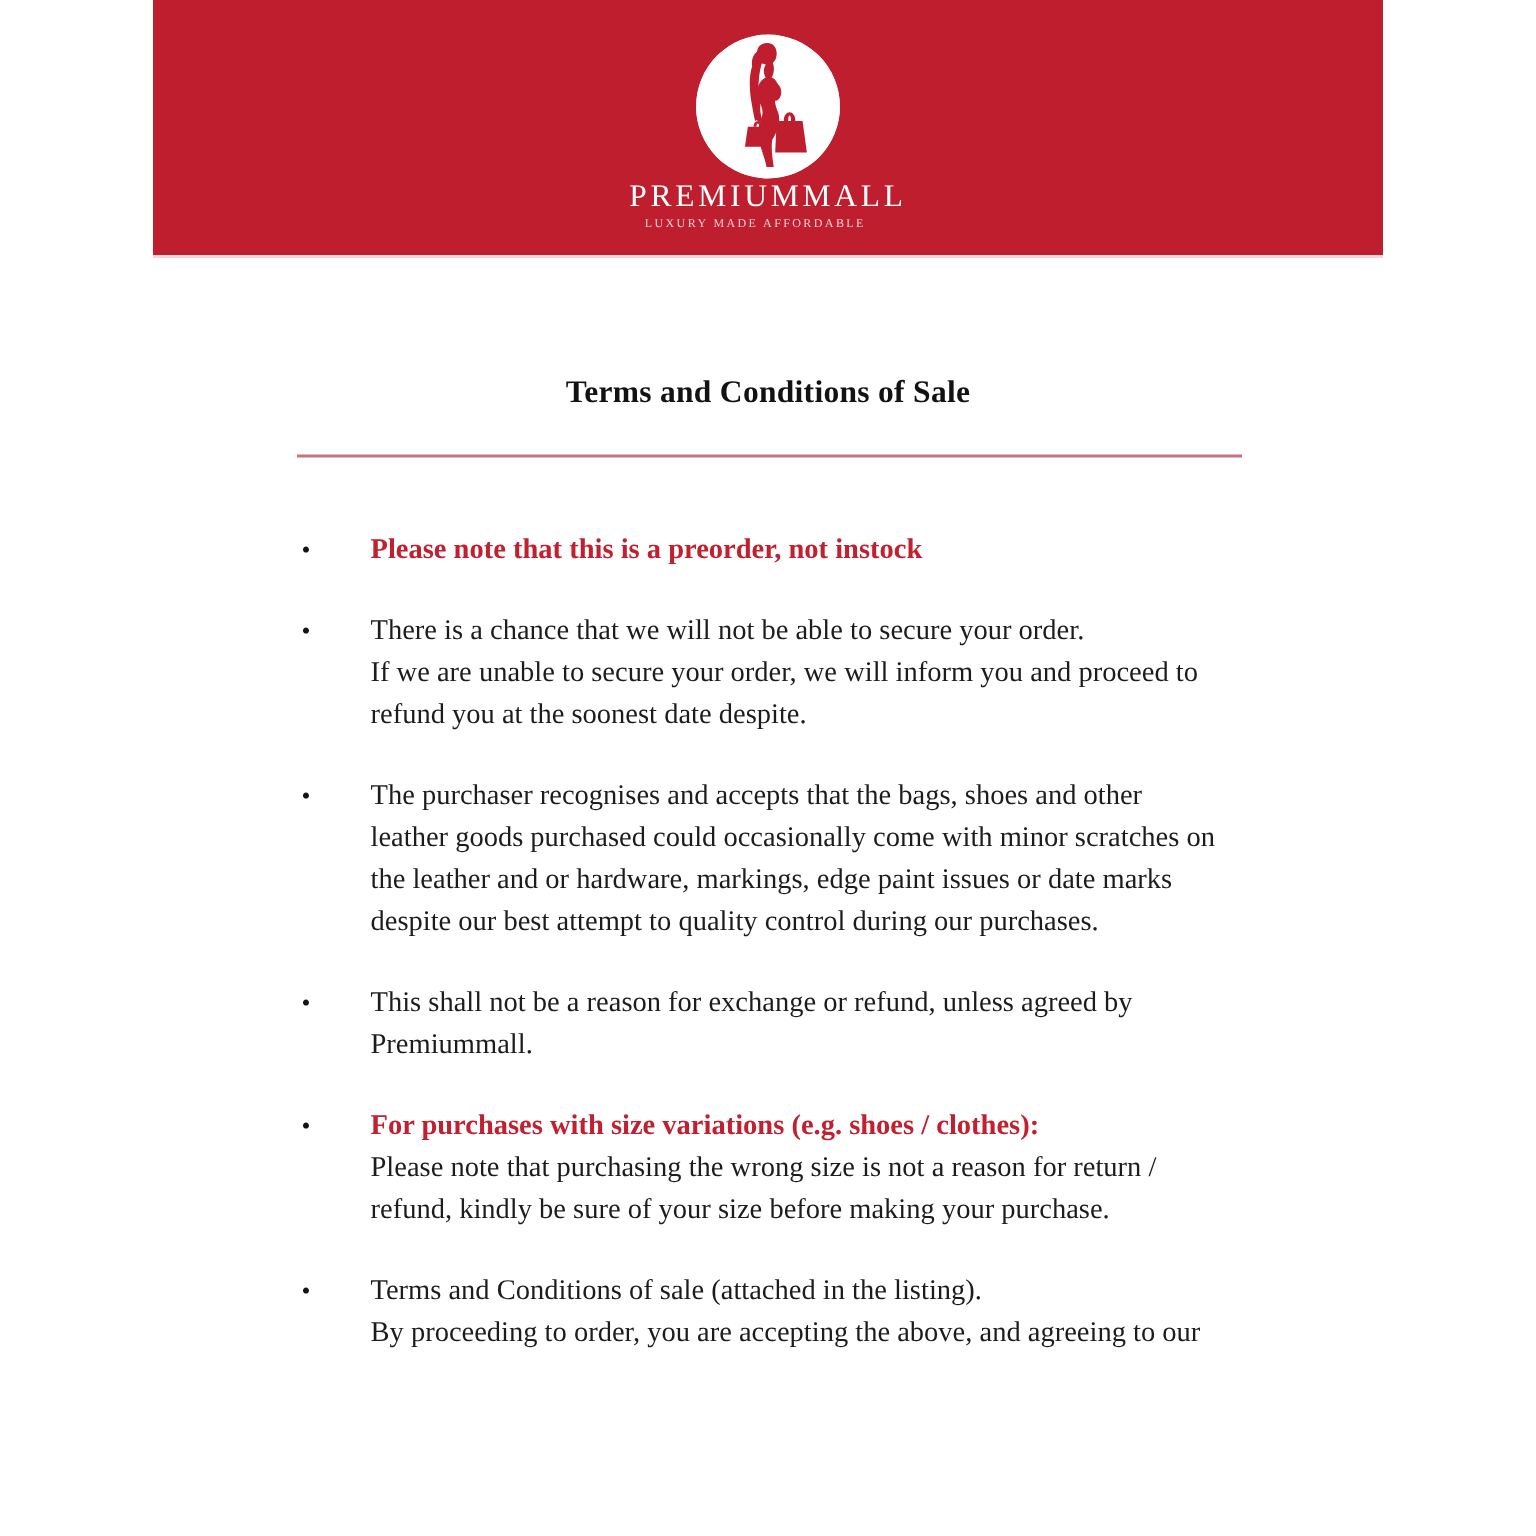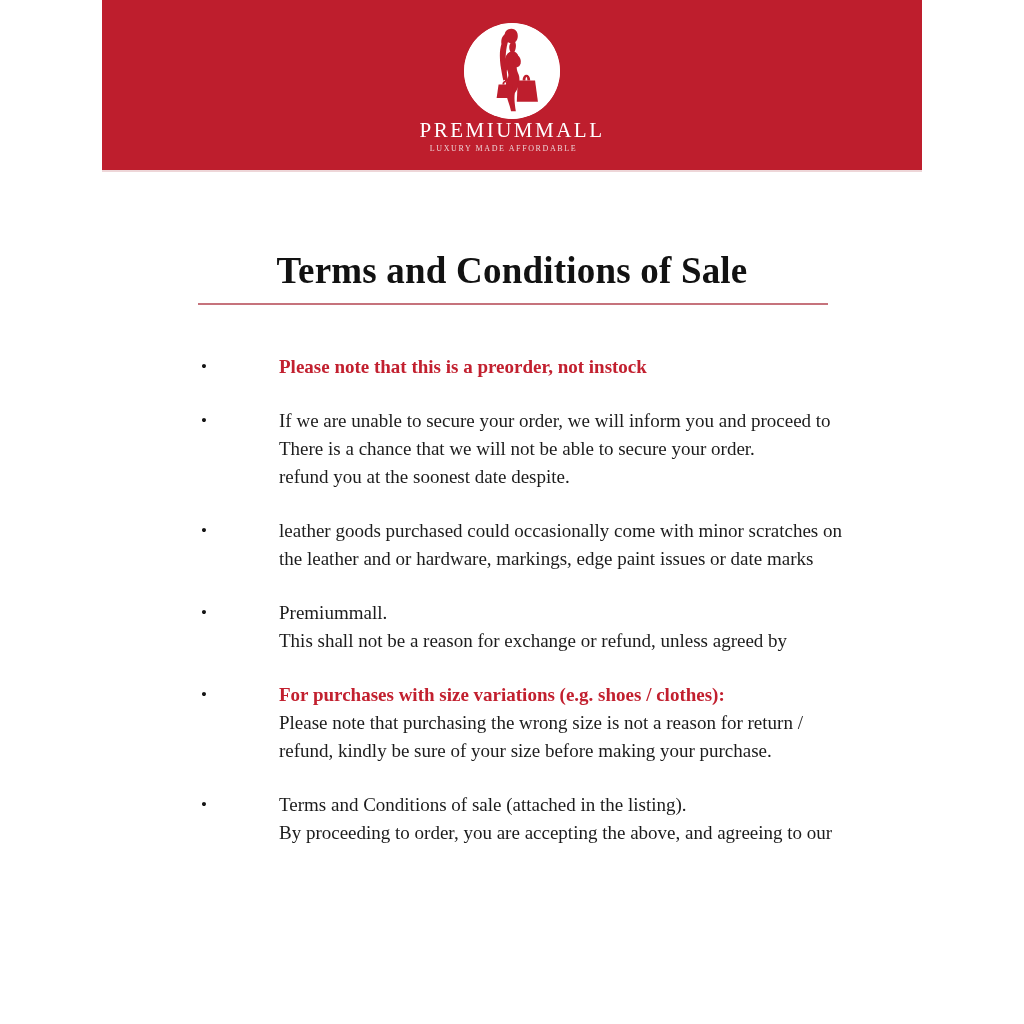--- a/index.html
+++ b/index.html
@@ -52,21 +52,21 @@
     letter-spacing: 1.6px;
     white-space: nowrap;
   }
 
   
   .doc-title {
     position: absolute;
     left: 0; top: 249px;
     width: 1024px;
     text-align: center;
-    font-size: 37px;
+    font-size: 21px;
     font-weight: bold;
     color: #121212;
     letter-spacing: 0.2px;
   }
   .title-divider {
     position: absolute;
     left: 198px; top: 303px;
     width: 630px; height: 2px;
     background: #c6737c;
   }
@@ -81,21 +81,21 @@
     display: flex;
     margin-bottom: 26px;
   }
   .bullet-marker {
     width: 46px;
     flex: 0 0 46px;
     font-size: 17px;
     line-height: 28px;
     color: #141414;
   }
-  .bullet-lines { flex: 1; margin-left: 32px; }
+  .bullet-lines { flex: 1; }
   .bullet-line {
     font-size: 19px;
     line-height: 28px;
     color: #1c1c1c;
     white-space: nowrap;
   }
   .bullet-line.red-bold {
     color: #C2202F;
     font-weight: bold;
   }
@@ -152,39 +152,41 @@
     <div class="bullet-item">
       <div class="bullet-marker">•</div>
       <div class="bullet-lines">
         <div class="bullet-line red-bold">Please note that this is a preorder, not instock</div>
       </div>
     </div>
 
     <div class="bullet-item">
       <div class="bullet-marker">•</div>
       <div class="bullet-lines">
+        <div class="bullet-line">There is a chance that we will not be able to secure your order.</div>
         <div class="bullet-line">If we are unable to secure your order, we will inform you and proceed to</div>
-        <div class="bullet-line">There is a chance that we will not be able to secure your order.</div>
         <div class="bullet-line">refund you at the soonest date despite.</div>
       </div>
     </div>
 
     <div class="bullet-item">
       <div class="bullet-marker">•</div>
       <div class="bullet-lines">
+        <div class="bullet-line">The purchaser recognises and accepts that the bags, shoes and other</div>
         <div class="bullet-line">leather goods purchased could occasionally come with minor scratches on</div>
         <div class="bullet-line">the leather and or hardware, markings, edge paint issues or date marks</div>
-      </div>
-    </div>
-
-    <div class="bullet-item">
-      <div class="bullet-marker">•</div>
-      <div class="bullet-lines">
+        <div class="bullet-line">despite our best attempt to quality control during our purchases.</div>
+      </div>
+    </div>
+
+    <div class="bullet-item">
+      <div class="bullet-marker">•</div>
+      <div class="bullet-lines">
+        <div class="bullet-line">This shall not be a reason for exchange or refund, unless agreed by</div>
         <div class="bullet-line">Premiummall.</div>
-        <div class="bullet-line">This shall not be a reason for exchange or refund, unless agreed by</div>
       </div>
     </div>
 
     <div class="bullet-item">
       <div class="bullet-marker">•</div>
       <div class="bullet-lines">
         <div class="bullet-line red-bold">For purchases with size variations (e.g. shoes / clothes):</div>
         <div class="bullet-line">Please note that purchasing the wrong size is not a reason for return /</div>
         <div class="bullet-line">refund, kindly be sure of your size before making your purchase.</div>
       </div>

